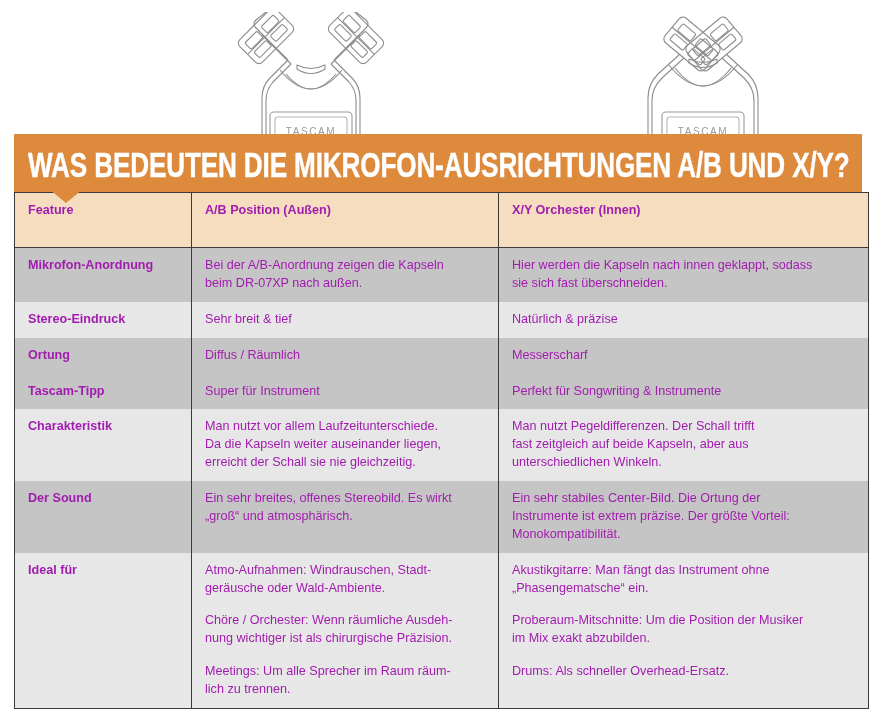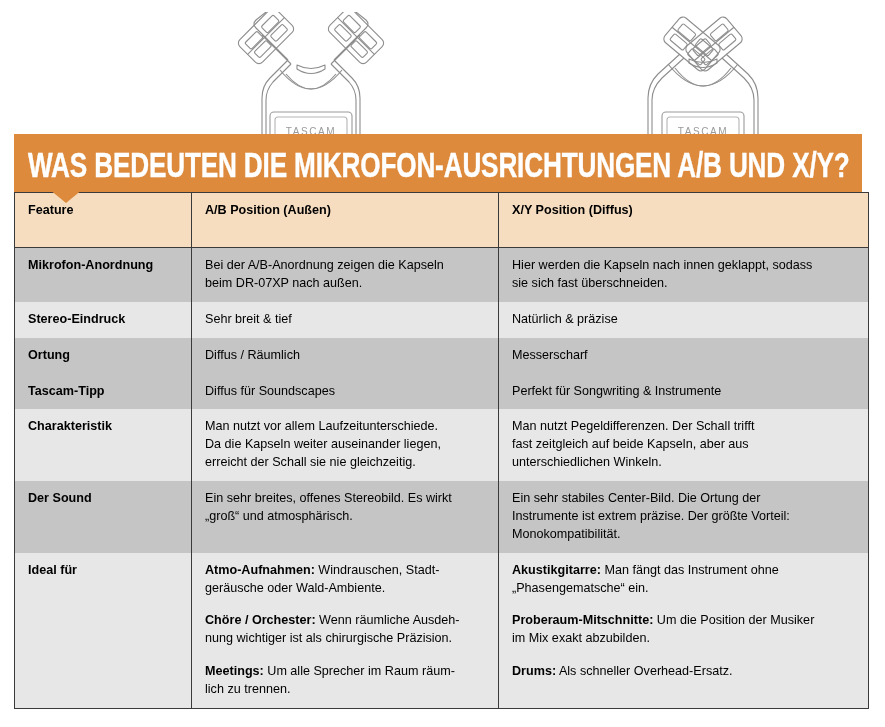--- a/index.html
+++ b/index.html
@@ -85,21 +85,21 @@
   #comparison-table col.c-feature  { width: 177px; }
   #comparison-table col.c-ab       { width: 307px; }
   #comparison-table col.c-xy       { width: 370px; }
 
   #comparison-table th,
   #comparison-table td {
     vertical-align: top;
     padding: 9px 12px 9px 13px;
     font-size: 12.6px;
     line-height: 1.42;
-    color: #000000;
+    color: #a21caf;
     border-right: 1.5px solid #3a3a3a;
     text-align: left;
   }
   #comparison-table th:last-child,
   #comparison-table td:last-child { border-right: none; }
 
   thead th {
     background: #f6ddc0;
     font-weight: 700;
     font-size: 13px;
@@ -112,21 +112,21 @@
   tbody tr.row-dark td { background: #c5c5c5; }
   tbody tr.row-light td { background: #e7e7e7; }
 
   td.feature-cell {
     font-weight: 700;
     font-size: 12.8px;
   }
 
   .para { margin: 0; }
   .para + .para { margin-top: 15px; }
-  .para b { font-weight: 700; }
+  .para b { font-weight: 400; }
 
   .cell-lines { white-space: pre-line; }
 </style>
 </head>
 <body>
 
 <div id="illustration-area">
 
   <div class="recorder" id="recorder-ab">
     <svg viewBox="0 0 230 132" xmlns="http://www.w3.org/2000/svg">
@@ -210,21 +210,21 @@
 <table id="comparison-table">
   <colgroup>
     <col class="c-feature">
       <col class="c-ab">
       <col class="c-xy">
   </colgroup>
   <thead>
     <tr>
       <th>Feature</th>
       <th>A/B Position (Außen)</th>
-      <th>X/Y Position (Diffus)</th>
+      <th>X/Y Orchester (Innen)</th>
     </tr>
   </thead>
   <tbody id="table-body">
       <tr class="row-dark">
         <td class="feature-cell">Mikrofon-Anordnung</td>
         <td class="cell-lines">Bei der A/B-Anordnung zeigen die Kapseln
 beim DR-07XP nach außen.</td>
         <td class="cell-lines">Hier werden die Kapseln nach innen geklappt, sodass
 sie sich fast überschneiden.</td>
       </tr>
@@ -233,21 +233,21 @@
         <td class="cell-lines">Sehr breit &amp; tief</td>
         <td class="cell-lines">Natürlich &amp; präzise</td>
       </tr>
       <tr class="row-dark">
         <td class="feature-cell">Ortung</td>
         <td class="cell-lines">Diffus / Räumlich</td>
         <td class="cell-lines">Messerscharf</td>
       </tr>
       <tr class="row-dark">
         <td class="feature-cell">Tascam-Tipp</td>
-        <td class="cell-lines">Diffus für Soundscapes</td>
+        <td class="cell-lines">Super für Instrument</td>
         <td class="cell-lines">Perfekt für Songwriting &amp; Instrumente</td>
       </tr>
       <tr class="row-light">
         <td class="feature-cell">Charakteristik</td>
         <td class="cell-lines">Man nutzt vor allem Laufzeitunterschiede.
 Da die Kapseln weiter auseinander liegen,
 erreicht der Schall sie nie gleichzeitig.</td>
         <td class="cell-lines">Man nutzt Pegeldifferenzen. Der Schall trifft
 fast zeitgleich auf beide Kapseln, aber aus
 unterschiedlichen Winkeln.</td>

